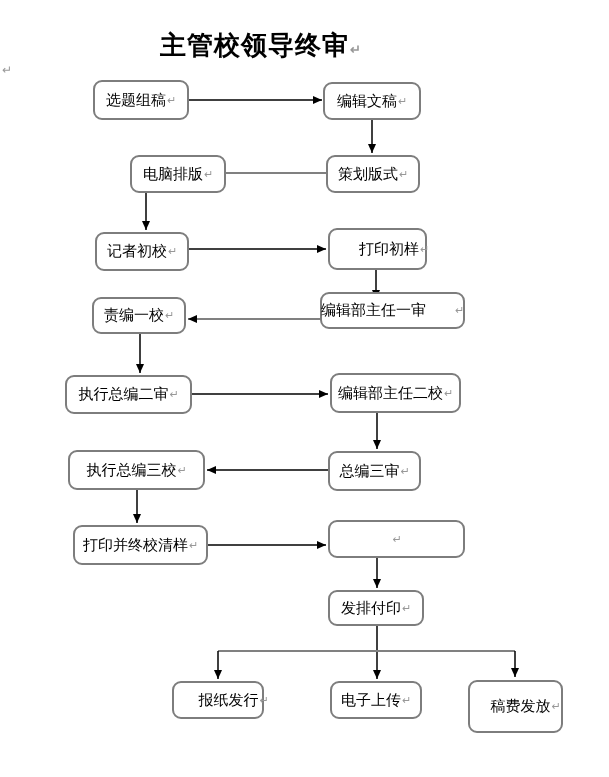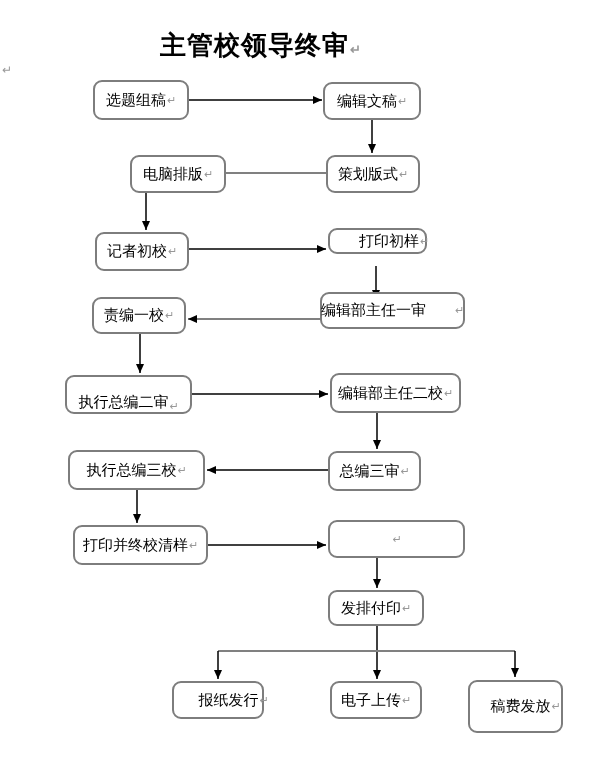--- a/index.html
+++ b/index.html
@@ -76,33 +76,33 @@
       <span class="pilcrow">↵</span>
   </div>
   <div class="node" style="left:326px; top:155px; width:94px;  height:38px;">
     <span>策划版式</span>
       <span class="pilcrow">↵</span>
   </div>
   <div class="node" style="left:95px;  top:232px; width:94px;  height:39px;">
     <span>记者初校</span>
       <span class="pilcrow">↵</span>
   </div>
-  <div class="node" style="left:328px; top:228px; width:99px;  height:26px;padding-left:33px;">
+  <div class="node" style="left:328px; top:228px; width:99px;  height:42px;padding-left:33px;">
     <span>打印初样</span>
       <span class="pilcrow">↵</span>
   </div>
   <div class="node" style="left:92px;  top:297px; width:94px;  height:37px;">
     <span>责编一校</span>
       <span class="pilcrow">↵</span>
   </div>
   <div class="node" style="left:320px; top:292px; width:145px; height:37px;gap:28px;">
     <span>编辑部主任一审</span>
       <span class="pilcrow">↵</span>
   </div>
-  <div class="node" style="left:65px;  top:375px; width:127px; height:39px;align-items:flex-end;">
+  <div class="node" style="left:65px;  top:375px; width:127px; height:39px;">
     <span>执行总编二审</span>
       <span class="pilcrow">↵</span>
   </div>
   <div class="node" style="left:330px; top:373px; width:131px; height:40px;">
     <span>编辑部主任二校</span>
       <span class="pilcrow">↵</span>
   </div>
   <div class="node" style="left:68px;  top:450px; width:137px; height:40px;">
     <span>执行总编三校</span>
       <span class="pilcrow">↵</span>

